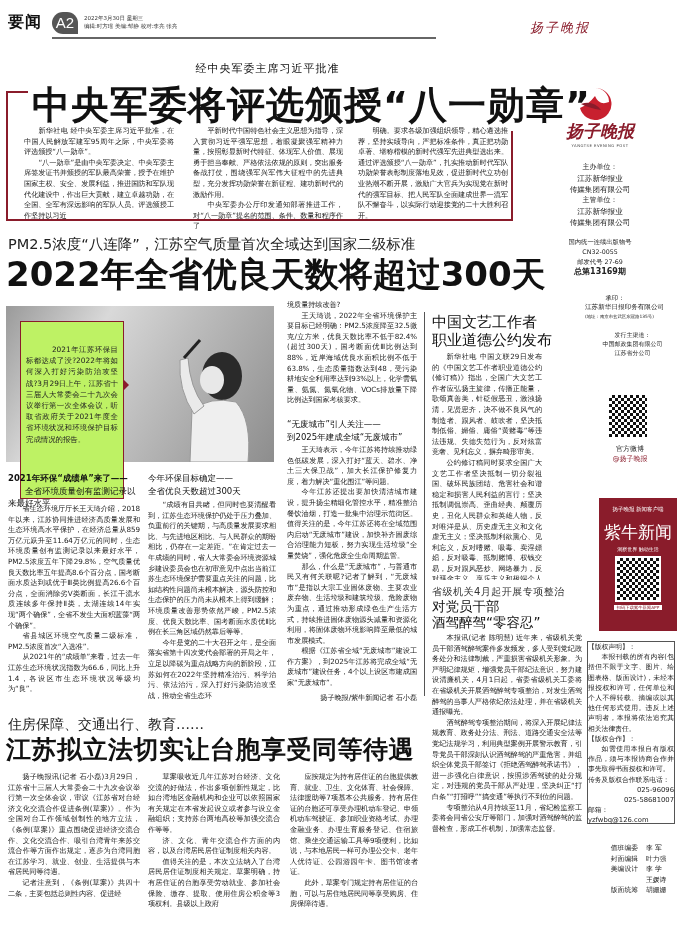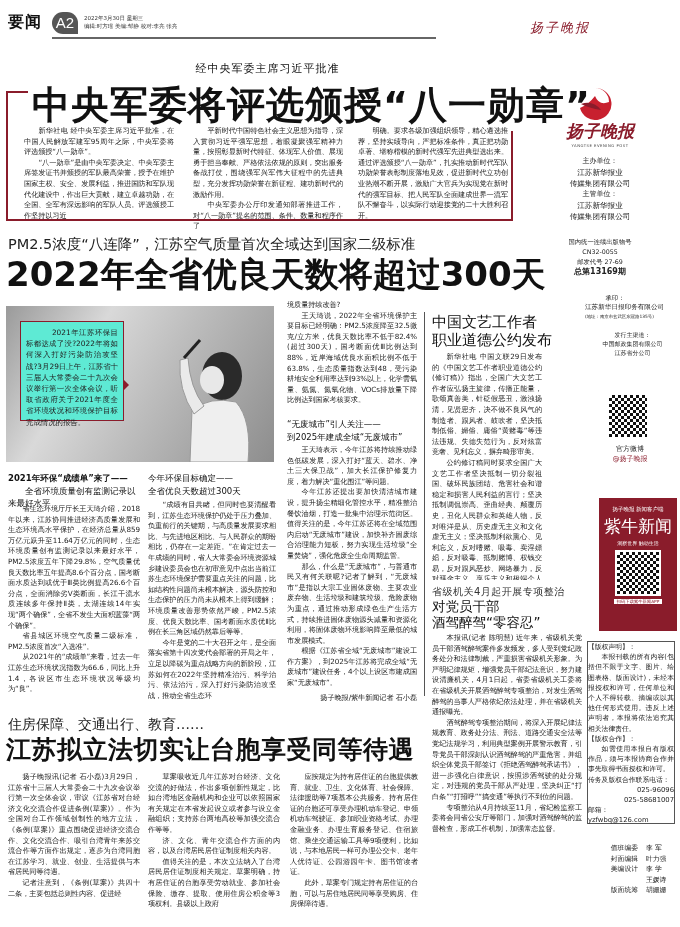--- a/index.html
+++ b/index.html
@@ -21,21 +21,21 @@
 
 .side{font-size:7px;line-height:11px;text-align:center;color:#222}
 #logo-emblem{left:575px;top:86px;width:40px;height:34px}
 #logo-cn{left:545px;top:120px;width:110px;text-align:center;font-size:17px;color:#8a1c2b;font-family:"DejaVu Serif",serif;font-style:italic;font-weight:bold}
 #logo-en{left:545px;top:143px;width:110px;text-align:center;font-size:3.8px;letter-spacing:0.5px;color:#444}
 
 #s2-kicker{left:8px;top:235px;font-size:14.5px;color:#222}
 #s2-title{left:6px;top:252px;font-size:34px;font-weight:900;letter-spacing:0px;white-space:nowrap;font-family:"DejaVu Sans",sans-serif}
 #photo{left:6px;top:306px;width:268px;height:156px;background:linear-gradient(120deg,#9a9a9a 0%,#d9d9d9 30%,#bdbdbd 55%,#8d8d8d 100%)}
 #photo-person{left:160px;top:330px;width:110px;height:132px}
-#callout{left:20px;top:321px;width:104px;height:100px;background:#5eead4;border:1.5px solid #8a1c2b;padding:5px 5px;font-size:7.4px;line-height:11.2px;color:#222}
+#callout{left:20px;top:321px;width:104px;height:178px;background:#bef264;border:1.5px solid #8a1c2b;padding:22px 5px;font-size:7.4px;line-height:11.2px;color:#222}
 #callout p{text-indent:3.5em;text-align:justify}
 #callout-arrow{left:123px;top:379px;width:0;height:0;border-top:6px solid transparent;border-bottom:6px solid transparent;border-left:6px solid #8a1c2b}
 .sub-h{font-size:8.5px;line-height:12.5px;color:#111}
 
 #cul-title{left:432px;top:313px;font-size:15px;line-height:18px;color:#111}
 #vdivider{left:424px;top:312px;width:1px;height:384px;background:#555}
 
 #zn-box{left:599px;top:498px;width:78px;height:133px;background:#8a1c2b;color:#fff;text-align:center}
 #qr1,#qr2{background:repeating-conic-gradient(#111 0 25%,#fff 0 50%) 0 0/6px 6px;border:2px solid #fff}
 
@@ -111,21 +111,21 @@
 <div class="abs body-text lead-col" style="left:358px">
     <p>明确。要求各级加强组织领导，精心遴选推荐，坚持实绩导向，严把标准条件，真正把功勋卓著、堪称楷模的新时代强军先进典型选出来。通过评选颁授“八一勋章”，扎实推动新时代军队功勋荣誉表彰制度落地见效，促进新时代立功创业热潮不断开展，激励广大官兵为实现党在新时代的强军目标、把人民军队全面建成世界一流军队不懈奋斗，以实际行动迎接党的二十大胜利召开。</p>
   </div>
 
 <svg class="abs" id="logo-emblem" viewBox="0 0 40 34">
   <path d="M20 2 A16 16 0 1 1 5 22 Q14 18 20 10 Q24 20 34 16 A14 14 0 0 0 20 2Z" fill="#c8202f"></path>
   <path d="M6 18 Q18 14 26 24 Q14 22 6 18Z" fill="#8a1c2b"></path>
 </svg>
 <div class="abs" id="logo-cn">扬子晚报</div>
 <div class="abs" id="logo-en">YANGTSE EVENING POST</div>
-<div class="abs side" style="left:550px;top:156px;width:100px">
+<div class="abs side" style="left:550px;top:162px;width:100px">
   <div>主办单位：</div>
   <div style="font-size:7.6px">江苏新华报业</div>
   <div style="font-size:7.6px">传媒集团有限公司</div>
   <div>主管单位：</div>
   <div style="font-size:7.6px">江苏新华报业</div>
   <div style="font-size:7.6px">传媒集团有限公司</div>
 </div>
 <div class="abs side" style="left:550px;top:237px;width:100px;line-height:10px;font-size:6.3px">
   <div>国内统一连续出版物号</div>
   <div>CN32-0055</div>
@@ -142,21 +142,21 @@
   <div>中国邮政集团有限公司</div>
   <div>江苏省分公司</div>
 </div>
 <div class="abs" id="qr1" style="left:607px;top:393px;width:42px;height:46px"></div>
 <div class="abs side" style="left:590px;top:444px;width:80px;font-size:7px;line-height:10px">
   <div>官方微博</div>
   <div style="color:#8a1c2b">@扬子晚报</div>
 </div>
 <div class="abs" id="zn-box">
   <div style="font-size:5.5px;margin-top:8px">扬子晚报 新闻客户端</div>
-  <div style="font-size:17px;font-family:'DejaVu Serif',serif;margin-top:2px">紫牛新闻</div>
+  <div style="font-size:17px;font-family:'DejaVu Serif',serif;margin-top:8px">紫牛新闻</div>
   <div style="font-size:5px;margin-top:2px">洞察世界 触动生活</div>
   <div id="qr2" style="width:46px;height:46px;margin:4px auto 0"></div>
   <div style="font-size:4.3px;background:#fff;color:#8a1c2b;width:48px;margin:3px auto 0">扫码下载紫牛新闻APP</div>
 </div>
 <div class="abs" id="copy-box">
   <div>【版权声明】：</div>
   <p style="text-indent:2em;text-align:justify">本报刊载的所有内容(包括但不限于文字、图片、绘图表格、版面设计)，未经本报授权和许可，任何单位和个人不得转载、摘编或以其他任何形式使用。违反上述声明者，本报将依法追究其相关法律责任。</p>
   <div>【版权合作】：</div>
   <p style="text-indent:2em;text-align:justify">如需使用本报自有版权作品，须与本报协商合作并事先取得书面授权和许可。</p>
   <div>  传务及版权合作联系电话：</div>

